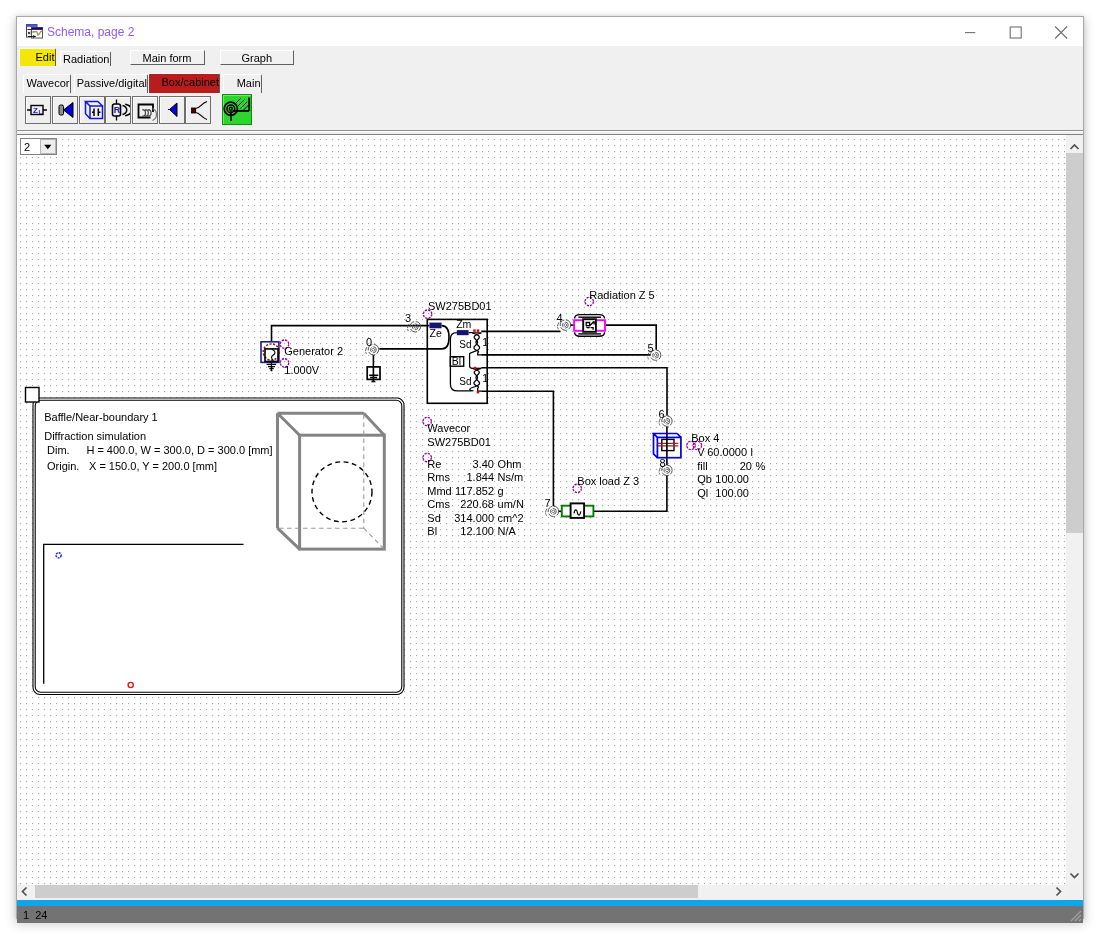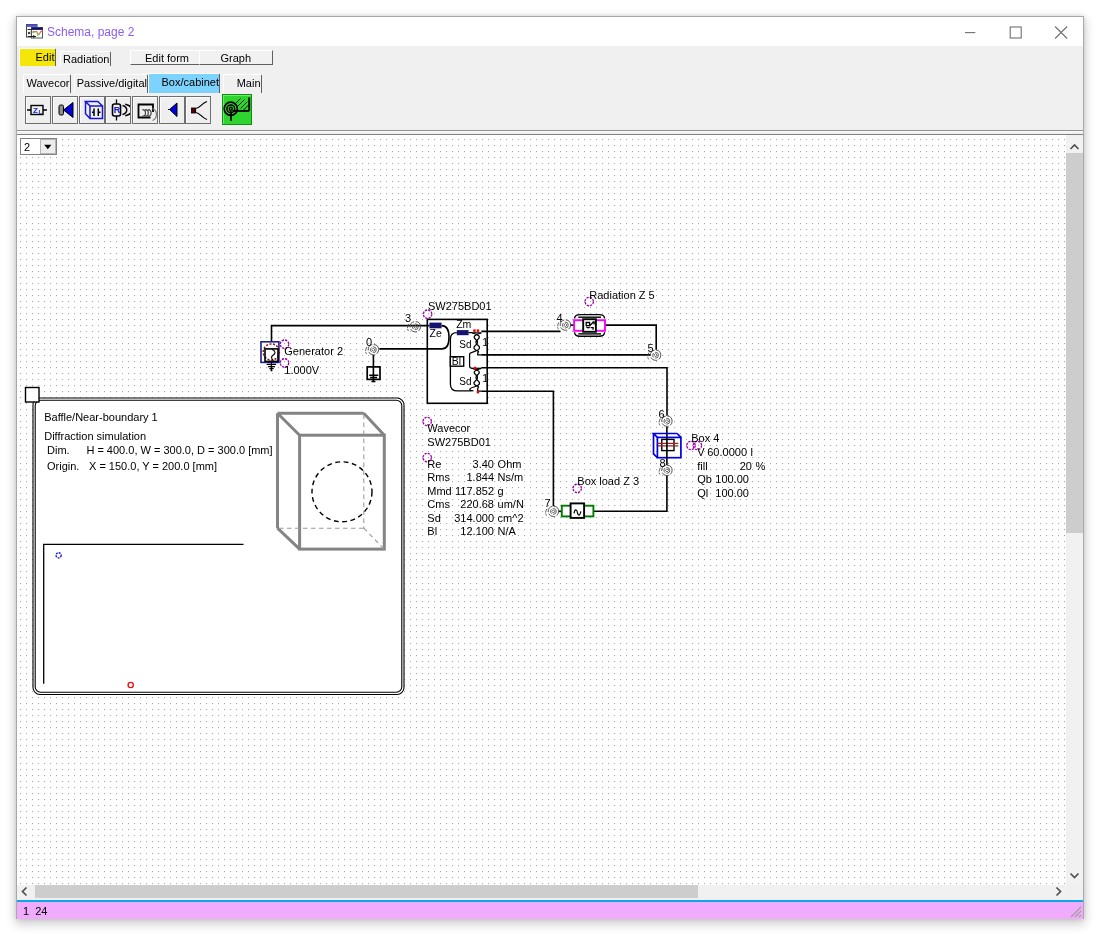--- a/index.html
+++ b/index.html
@@ -35,26 +35,26 @@
  <div id="title">Schema, page 2</div>
 
  <svg class="abs" style="left:940px;top:8px" width="135" height="16" viewBox="0 0 135 16">
    <path d="M8,7.6 h10.3" stroke="#707070" stroke-width="1.1" fill="none"></path>
    <rect x="53.2" y="2" width="11" height="11" fill="none" stroke="#707070" stroke-width="1.1"></rect>
    <path d="M98.1,1.5 l12,12 m0,-12 l-12,12" stroke="#707070" stroke-width="1.1" fill="none"></path>
  </svg>
 
  <div class="tab" style="left:1.5px;top:31px;width:35px;height:17px;background:#f5e60a;line-height:16px;">Edit</div>
  <div class="tab" style="left:42.5px;top:33.5px;width:49px;height:14.5px;">Radiation</div>
- <div class="btn3d" style="left:112.5px;top:32.5px;width:73px;height:13.5px;">Edit form</div>
- <div class="btn3d" style="left:182px;top:32.5px;width:71.5px;height:13.5px;text-align:center;">Graph</div>
+ <div class="btn3d" style="left:112.5px;top:32.5px;width:73px;height:13.5px;">Main form</div>
+ <div class="btn3d" style="left:203px;top:32.5px;width:71.5px;height:13.5px;text-align:center;">Graph</div>
 
  <div class="tab" style="left:5.5px;top:56.5px;width:46px;height:18px;line-height:17px;">Wavecor</div>
  <div class="tab" style="left:57px;top:56.5px;width:72px;height:18px;line-height:17px;">Passive/digital</div>
- <div class="tab" style="left:131px;top:56px;width:70px;height:18.5px;background:#7dd3fc;line-height:16px;">Box/cabinet</div>
+ <div class="tab" style="left:131px;top:56px;width:70px;height:18.5px;background:#b91c1c;line-height:16px;">Box/cabinet</div>
  <div class="tab" style="left:205.5px;top:56.5px;width:37px;height:18px;line-height:17px;">Main</div>
 
  <div class="tbtn" style="left:8.1px">
   <svg width="24" height="26" viewBox="0 0 24 26">
         <path d="M1,13 h4 m12,0 h4" stroke="#000" stroke-width="1.3"></path>
   <rect x="5" y="8.5" width="12" height="9" fill="none" stroke="#000" stroke-width="1.4"></rect>
   <text x="7" y="15.7" font-size="8" font-weight="bold" fill="#1616c8" font-family="Liberation Sans">Z</text>
   <text x="12.5" y="17" font-size="6" font-weight="bold" fill="#1616c8" font-family="Liberation Sans">L</text>
       </svg>
  </div>
@@ -344,18 +344,18 @@
 </div>
 
 <div class="abs" style="left:17px;top:885px;width:1049px;height:13px;background:#f1f1f1">
   <div class="abs" style="left:18px;top:0;width:663px;height:13px;background:#cdcdcd"></div>
   <svg class="abs" style="left:0;top:0" width="1049" height="13" viewBox="0 0 1049 13">
     <path d="M9.5,2.5 l-4,4 l4,4" stroke="#505050" stroke-width="1.7" fill="none"></path>
     <path d="M1039.5,2.5 l4,4 l-4,4" stroke="#505050" stroke-width="1.7" fill="none"></path>
   </svg>
 </div>
 
-<div class="abs" style="left:17px;top:900px;width:1066px;height:17px;background:#f0abfc;border-top:2px solid #0ea5e9">
+<div class="abs" style="left:17px;top:900px;width:1066px;height:17px;background:#737373;border-top:6px solid #0ea5e9">
   <div class="abs" style="left:6px;top:3px;font-size:11px;color:#000">1&nbsp; 24</div>
   <svg class="abs" style="right:0;top:3px" width="14" height="14" viewBox="0 0 14 14">
     <path d="M12,2 L2,12 M12,6 L6,12 M12,10 L10,12" stroke="#a0a0a0" stroke-width="1.3"></path>
   </svg>
 </div>
 
 </body></html>

